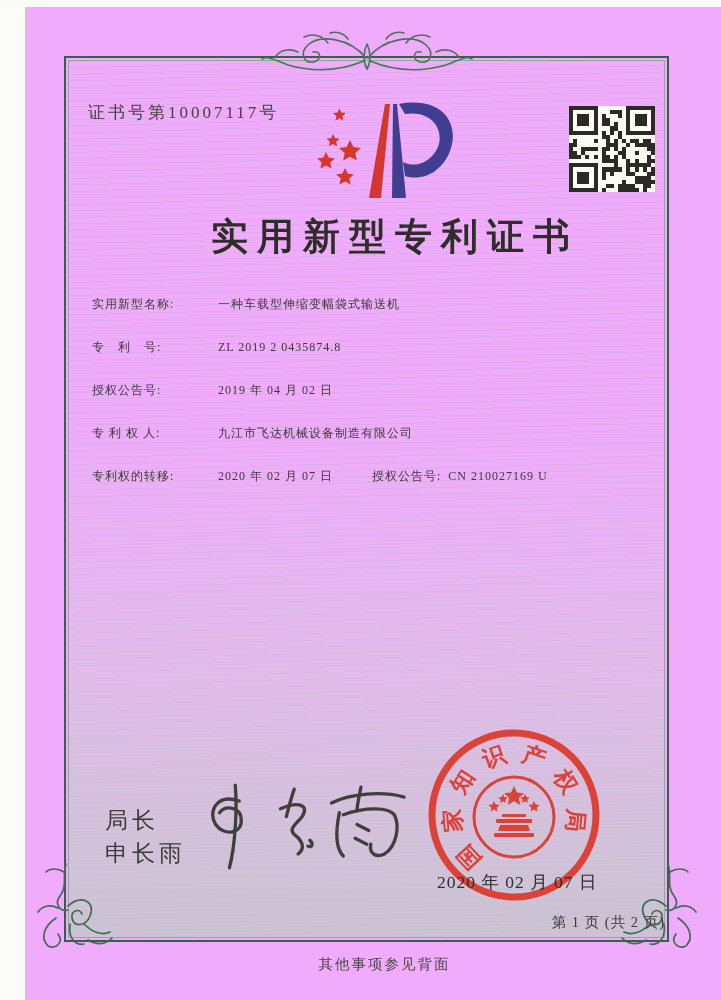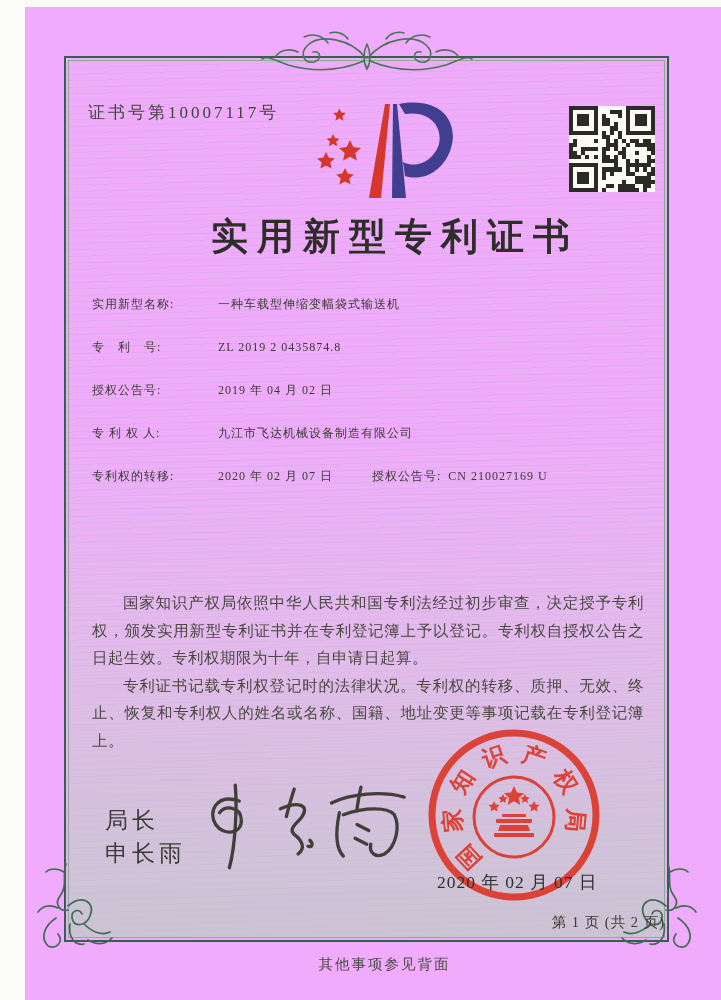--- a/index.html
+++ b/index.html
@@ -368,24 +368,20 @@
       <span class="flabel">专 利 权 人:</span><span class="fvalue">九江市飞达机械设备制造有限公司</span>
     </div>
     <div class="frow">
       <span class="flabel">专利权的转移:</span><span class="fvalue">2020 年 02 月 07 日</span>
       <span class="pair2">
         <span class="flabel">授权公告号:</span><span class="fvalue">CN 210027169 U</span>
       </span>
     </div>
   </div>
 
-  <div class="paras">
-    <p>国家知识产权局依照中华人民共和国专利法经过初步审查，决定授予专利权，颁发实用新型专利证书并在专利登记簿上予以登记。专利权自授权公告之日起生效。专利权期限为十年，自申请日起算。</p>
-    <p>专利证书记载专利权登记时的法律状况。专利权的转移、质押、无效、终止、恢复和专利权人的姓名或名称、国籍、地址变更等事项记载在专利登记簿上。</p>
-  </div>
 
   <div class="signer">
     <div>局长</div>
     <div>申长雨</div>
   </div>
 
   <div class="signature">
     <svg viewBox="0 0 220 95" width="216" height="96">
       <g stroke="#403f3a" fill="none" stroke-width="3.4" stroke-linecap="round">
         <path d="M44,22 C20,14 12,34 20,46 C28,58 48,56 46,40 C45,28 30,26 24,34"></path>

